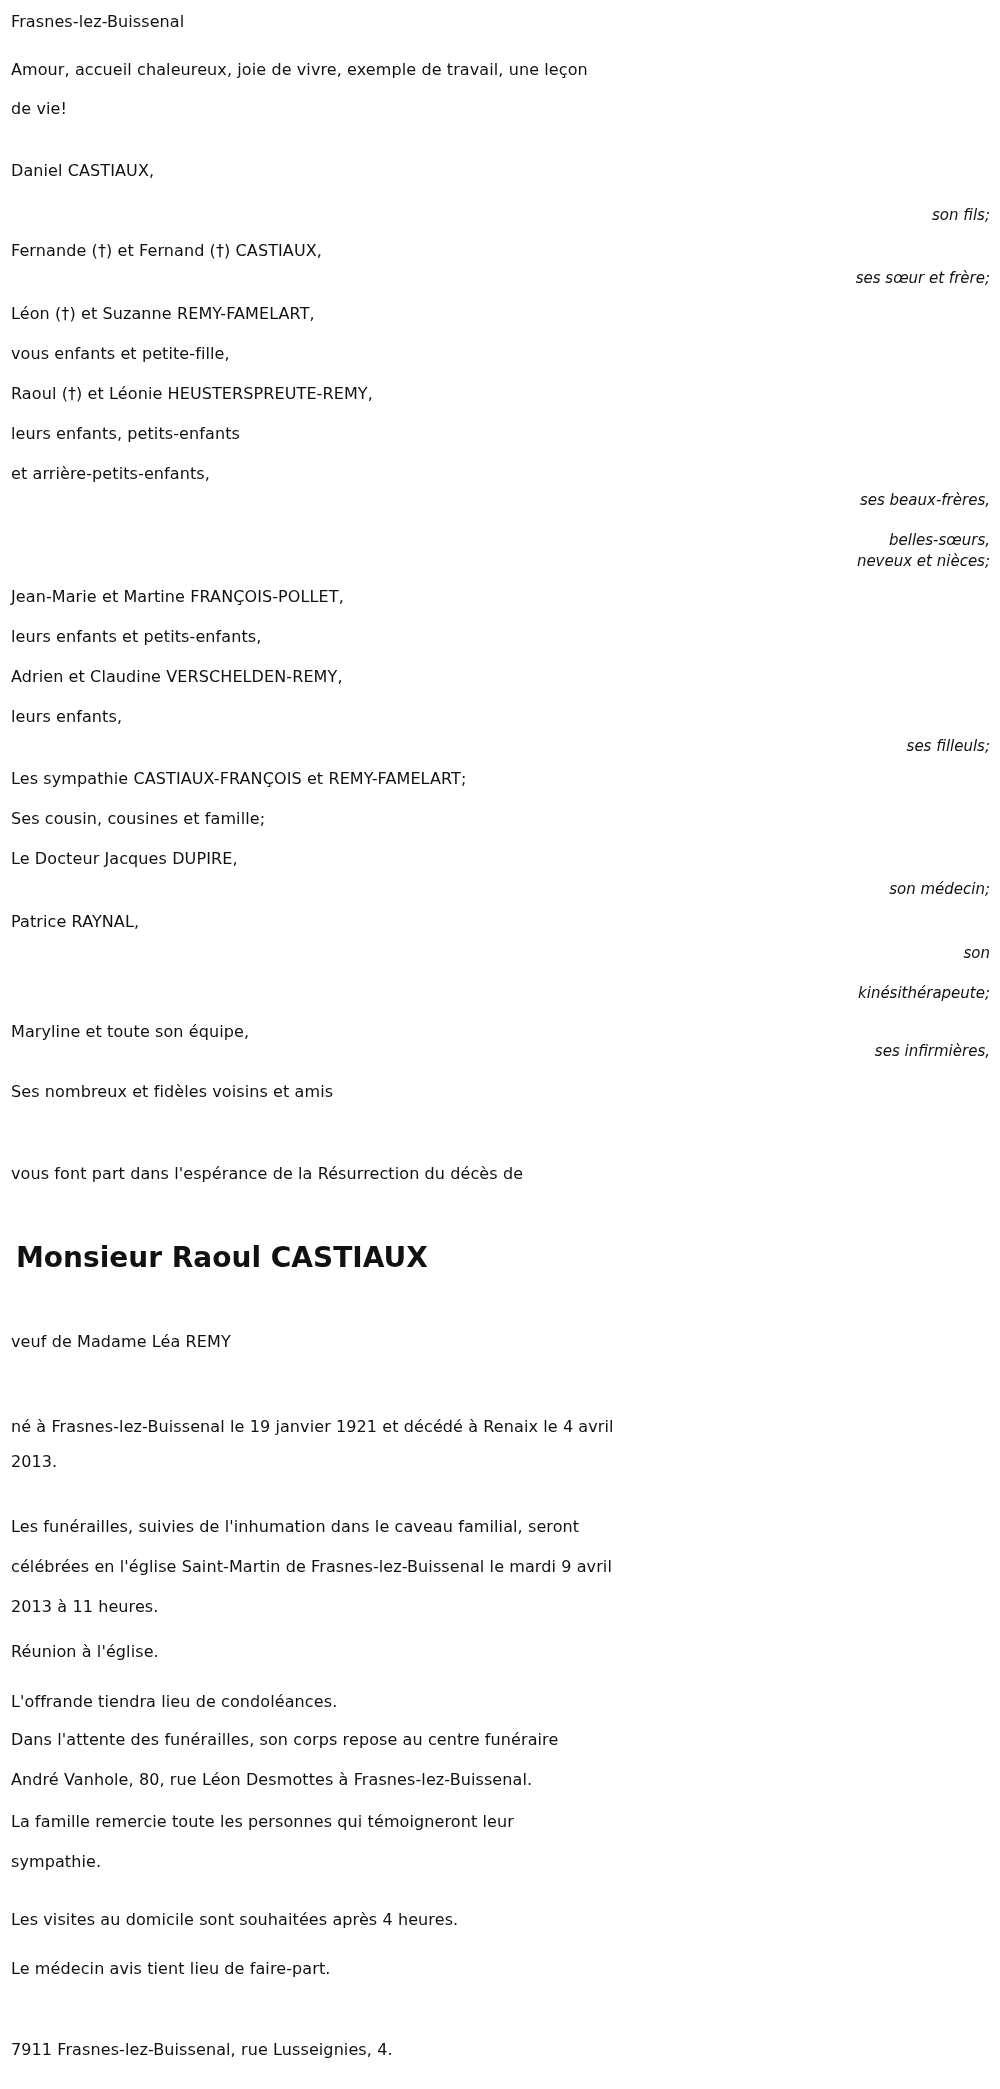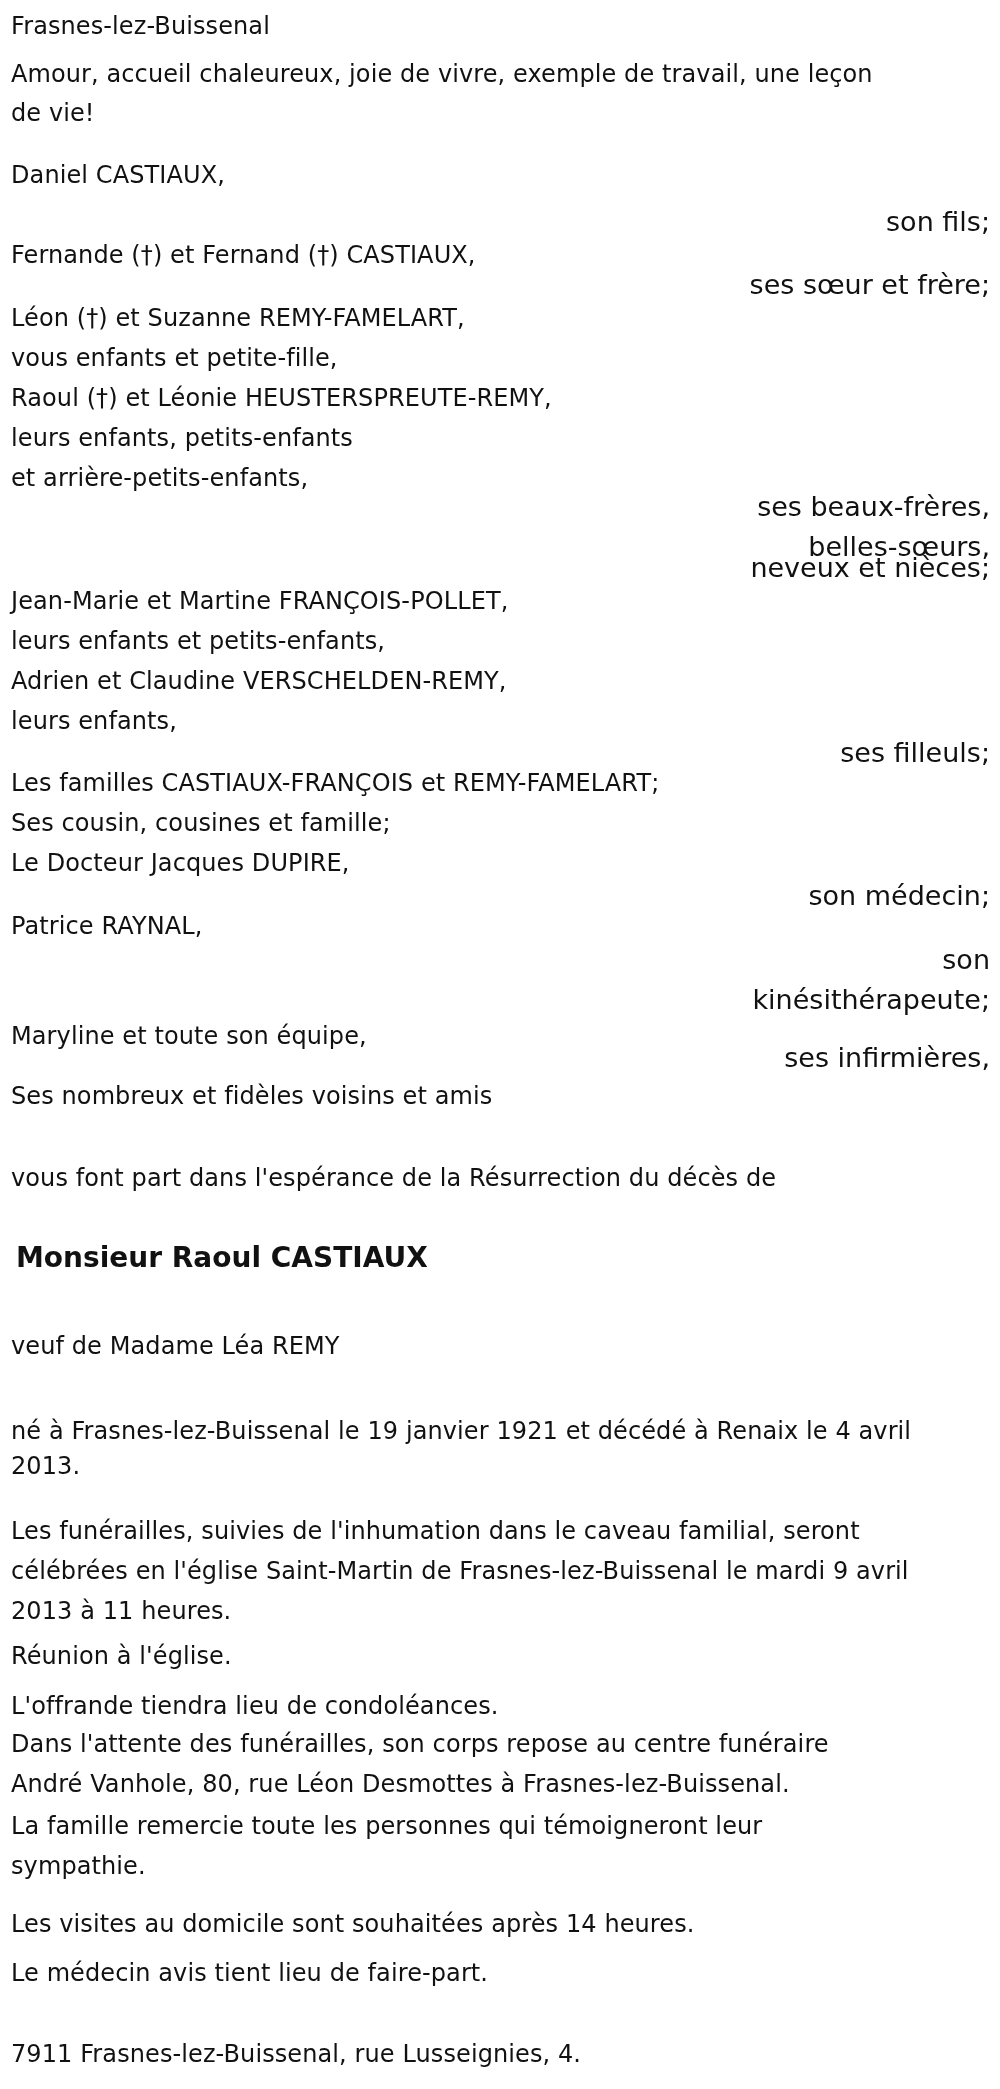--- a/index.html
+++ b/index.html
@@ -1,20 +1,20 @@
 <!DOCTYPE html>
 <html><head>
 <meta charset="utf-8">
 <style>
   html, body { margin:0; padding:0; background:#ffffff; }
   body { width:1000px; height:2089px; position:relative; overflow:hidden;
          font-family:"DejaVu Sans", "Liberation Sans", sans-serif; color:#111111; }
-  .ln { position:absolute; left:11px; font-size:24px; line-height:1; white-space:nowrap; letter-spacing:0.1px; }
+  .ln { position:absolute; left:11px; font-size:16px; line-height:1; white-space:nowrap; letter-spacing:0.1px; }
   .bold { font-weight:normal; }
-  .rel { position:absolute; right:10px; font-size:27px; line-height:1; white-space:nowrap; text-align:right; }
+  .rel { position:absolute; right:10px; font-size:15px; line-height:1; font-style:italic; white-space:nowrap; text-align:right; }
   .name { position:absolute; left:16px; font-size:28px; font-weight:bold; line-height:1; white-space:nowrap; }
 </style>
 </head>
 <body>
 
 <div>
 
   <div class="ln" style="top:14px">Frasnes-lez-Buissenal</div>
   <div class="ln bold" style="top:62px">Amour, accueil chaleureux, joie de vivre, exemple de travail, une leçon</div>
   <div class="ln bold" style="top:101px">de vie!</div>
@@ -33,21 +33,21 @@
   <div class="rel" style="top:493px">ses beaux-frères,</div>
   <div class="rel" style="top:533px">belles-sœurs,</div>
   <div class="rel" style="top:554px">neveux et nièces;</div>
 
   <div class="ln" style="top:589px">Jean-Marie et Martine FRANÇOIS-POLLET,</div>
   <div class="ln" style="top:629px">leurs enfants et petits-enfants,</div>
   <div class="ln" style="top:669px">Adrien et Claudine VERSCHELDEN-REMY,</div>
   <div class="ln" style="top:709px">leurs enfants,</div>
   <div class="rel" style="top:739px">ses filleuls;</div>
 
-  <div class="ln" style="top:771px">Les familles CASTIAUX-FRANÇOIS et REMY-FAMELART;</div>
+  <div class="ln" style="top:771px">Les sympathie CASTIAUX-FRANÇOIS et REMY-FAMELART;</div>
   <div class="ln" style="top:811px">Ses cousin, cousines et famille;</div>
   <div class="ln" style="top:851px">Le Docteur Jacques DUPIRE,</div>
   <div class="rel" style="top:882px">son médecin;</div>
 
   <div class="ln" style="top:914px">Patrice RAYNAL,</div>
   <div class="rel" style="top:946px">son</div>
   <div class="rel" style="top:986px">kinésithérapeute;</div>
 
   <div class="ln" style="top:1024px">Maryline et toute son équipe,</div>
   <div class="rel" style="top:1044px">ses infirmières,</div>
@@ -62,17 +62,17 @@
   <div class="ln" style="top:1454px">2013.</div>
   <div class="ln" style="top:1519px">Les funérailles, suivies de l'inhumation dans le caveau familial, seront</div>
   <div class="ln" style="top:1559px">célébrées en l'église Saint-Martin de Frasnes-lez-Buissenal le mardi 9 avril</div>
   <div class="ln" style="top:1599px">2013 à 11 heures.</div>
   <div class="ln" style="top:1644px">Réunion à l'église.</div>
   <div class="ln" style="top:1694px">L'offrande tiendra lieu de condoléances.</div>
   <div class="ln" style="top:1732px">Dans l'attente des funérailles, son corps repose au centre funéraire</div>
   <div class="ln" style="top:1772px">André Vanhole, 80, rue Léon Desmottes à Frasnes-lez-Buissenal.</div>
   <div class="ln" style="top:1814px">La famille remercie toute les personnes qui témoigneront leur</div>
   <div class="ln" style="top:1854px">sympathie.</div>
-  <div class="ln" style="top:1912px">Les visites au domicile sont souhaitées après 14 heures.</div>
+  <div class="ln" style="top:1912px">Les visites au domicile sont souhaitées après 4 heures.</div>
   <div class="ln" style="top:1961px">Le médecin avis tient lieu de faire-part.</div>
 
   <div class="ln" style="top:2042px">7911 Frasnes-lez-Buissenal, rue Lusseignies, 4.</div>
 </div>
 
 </body></html>

